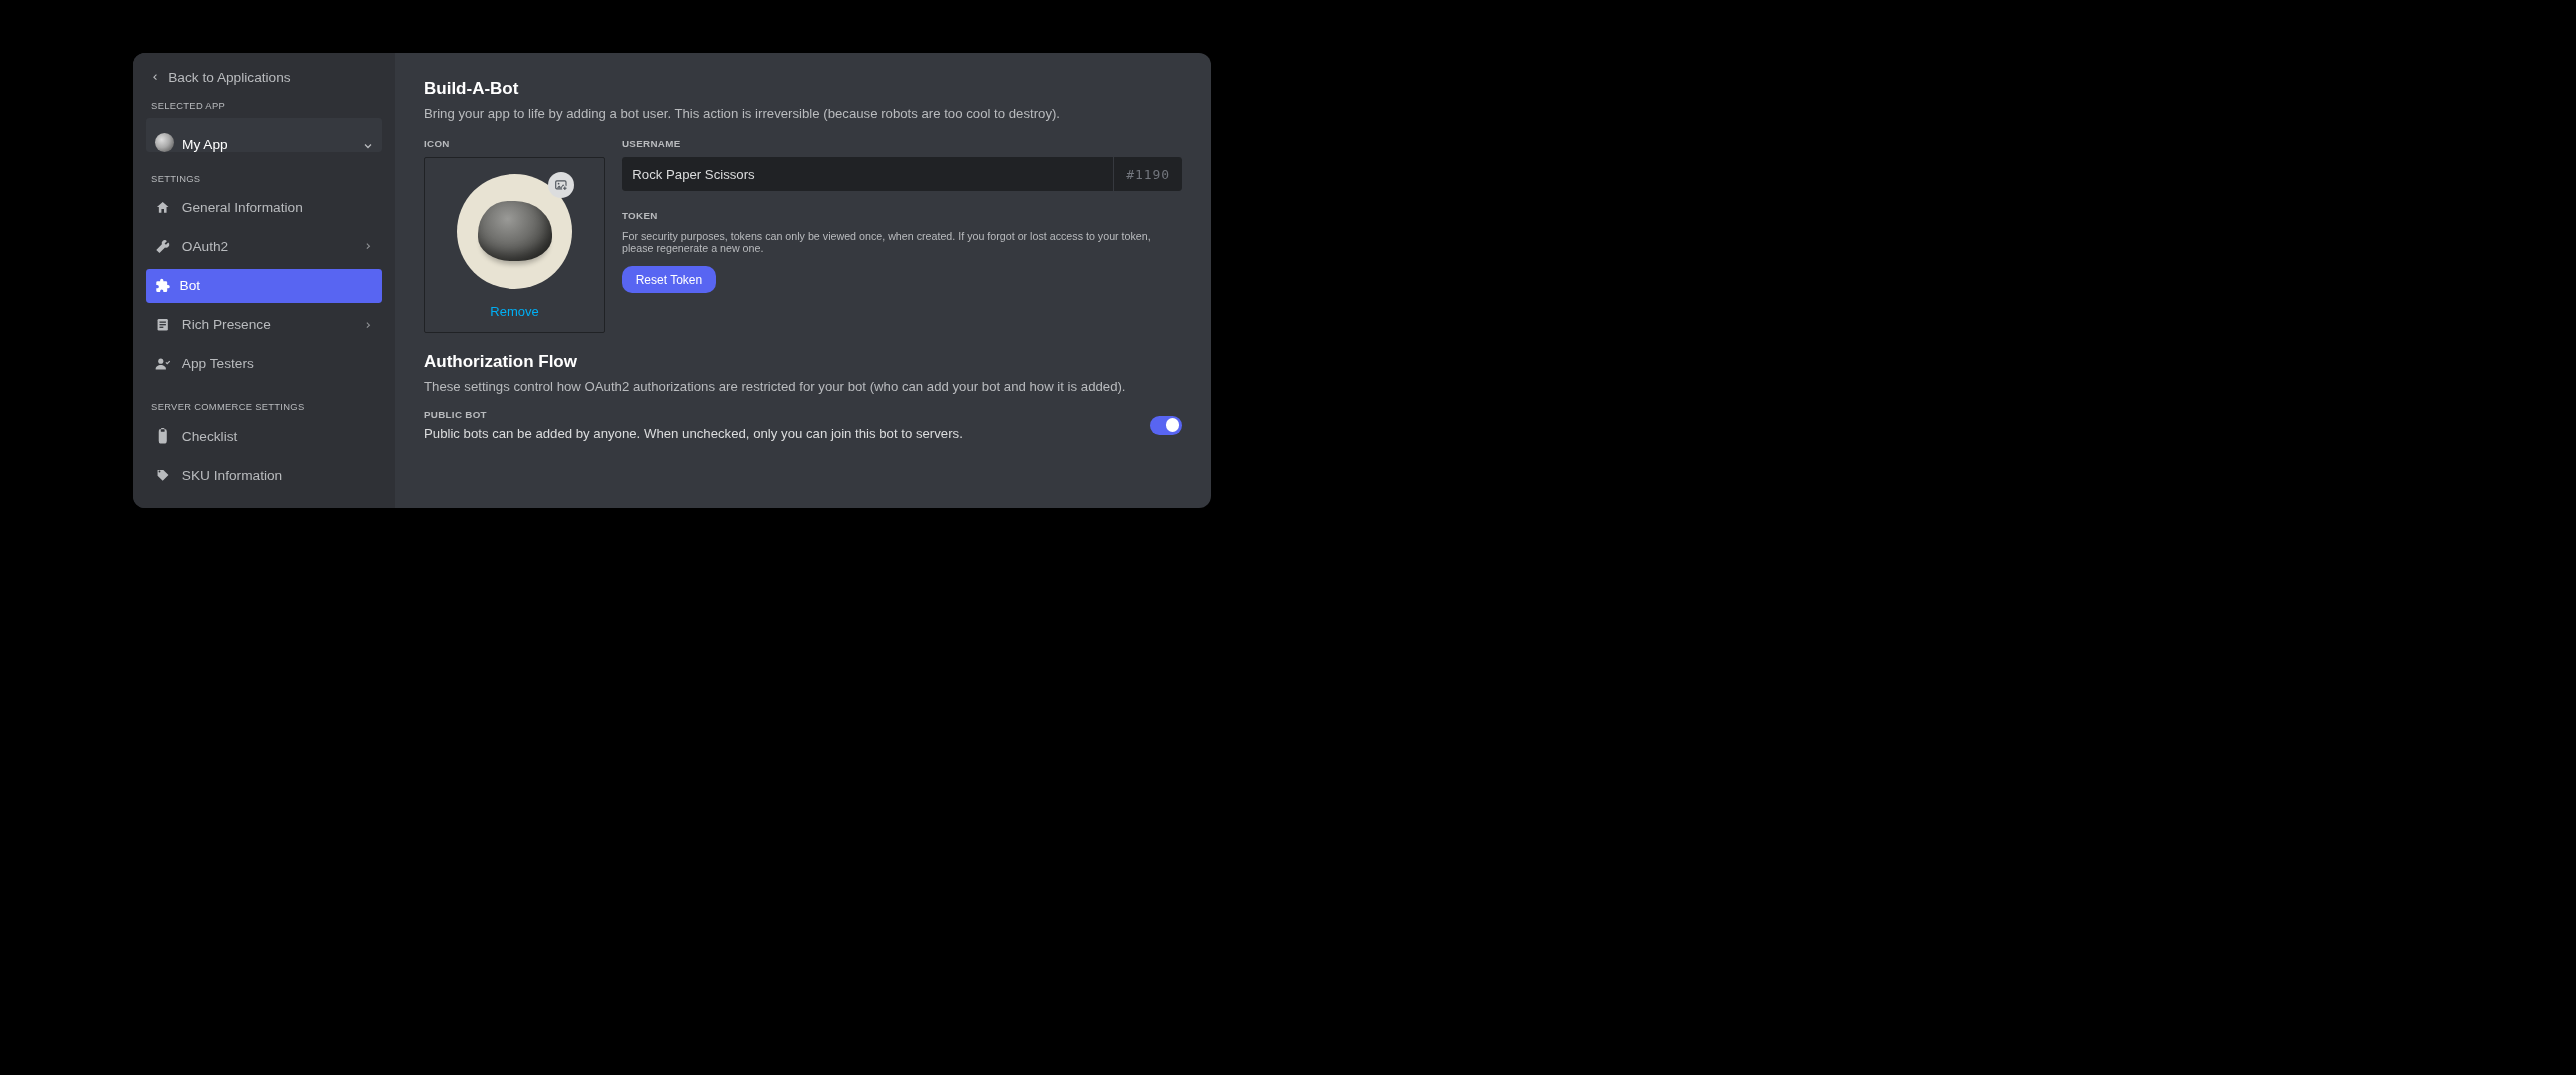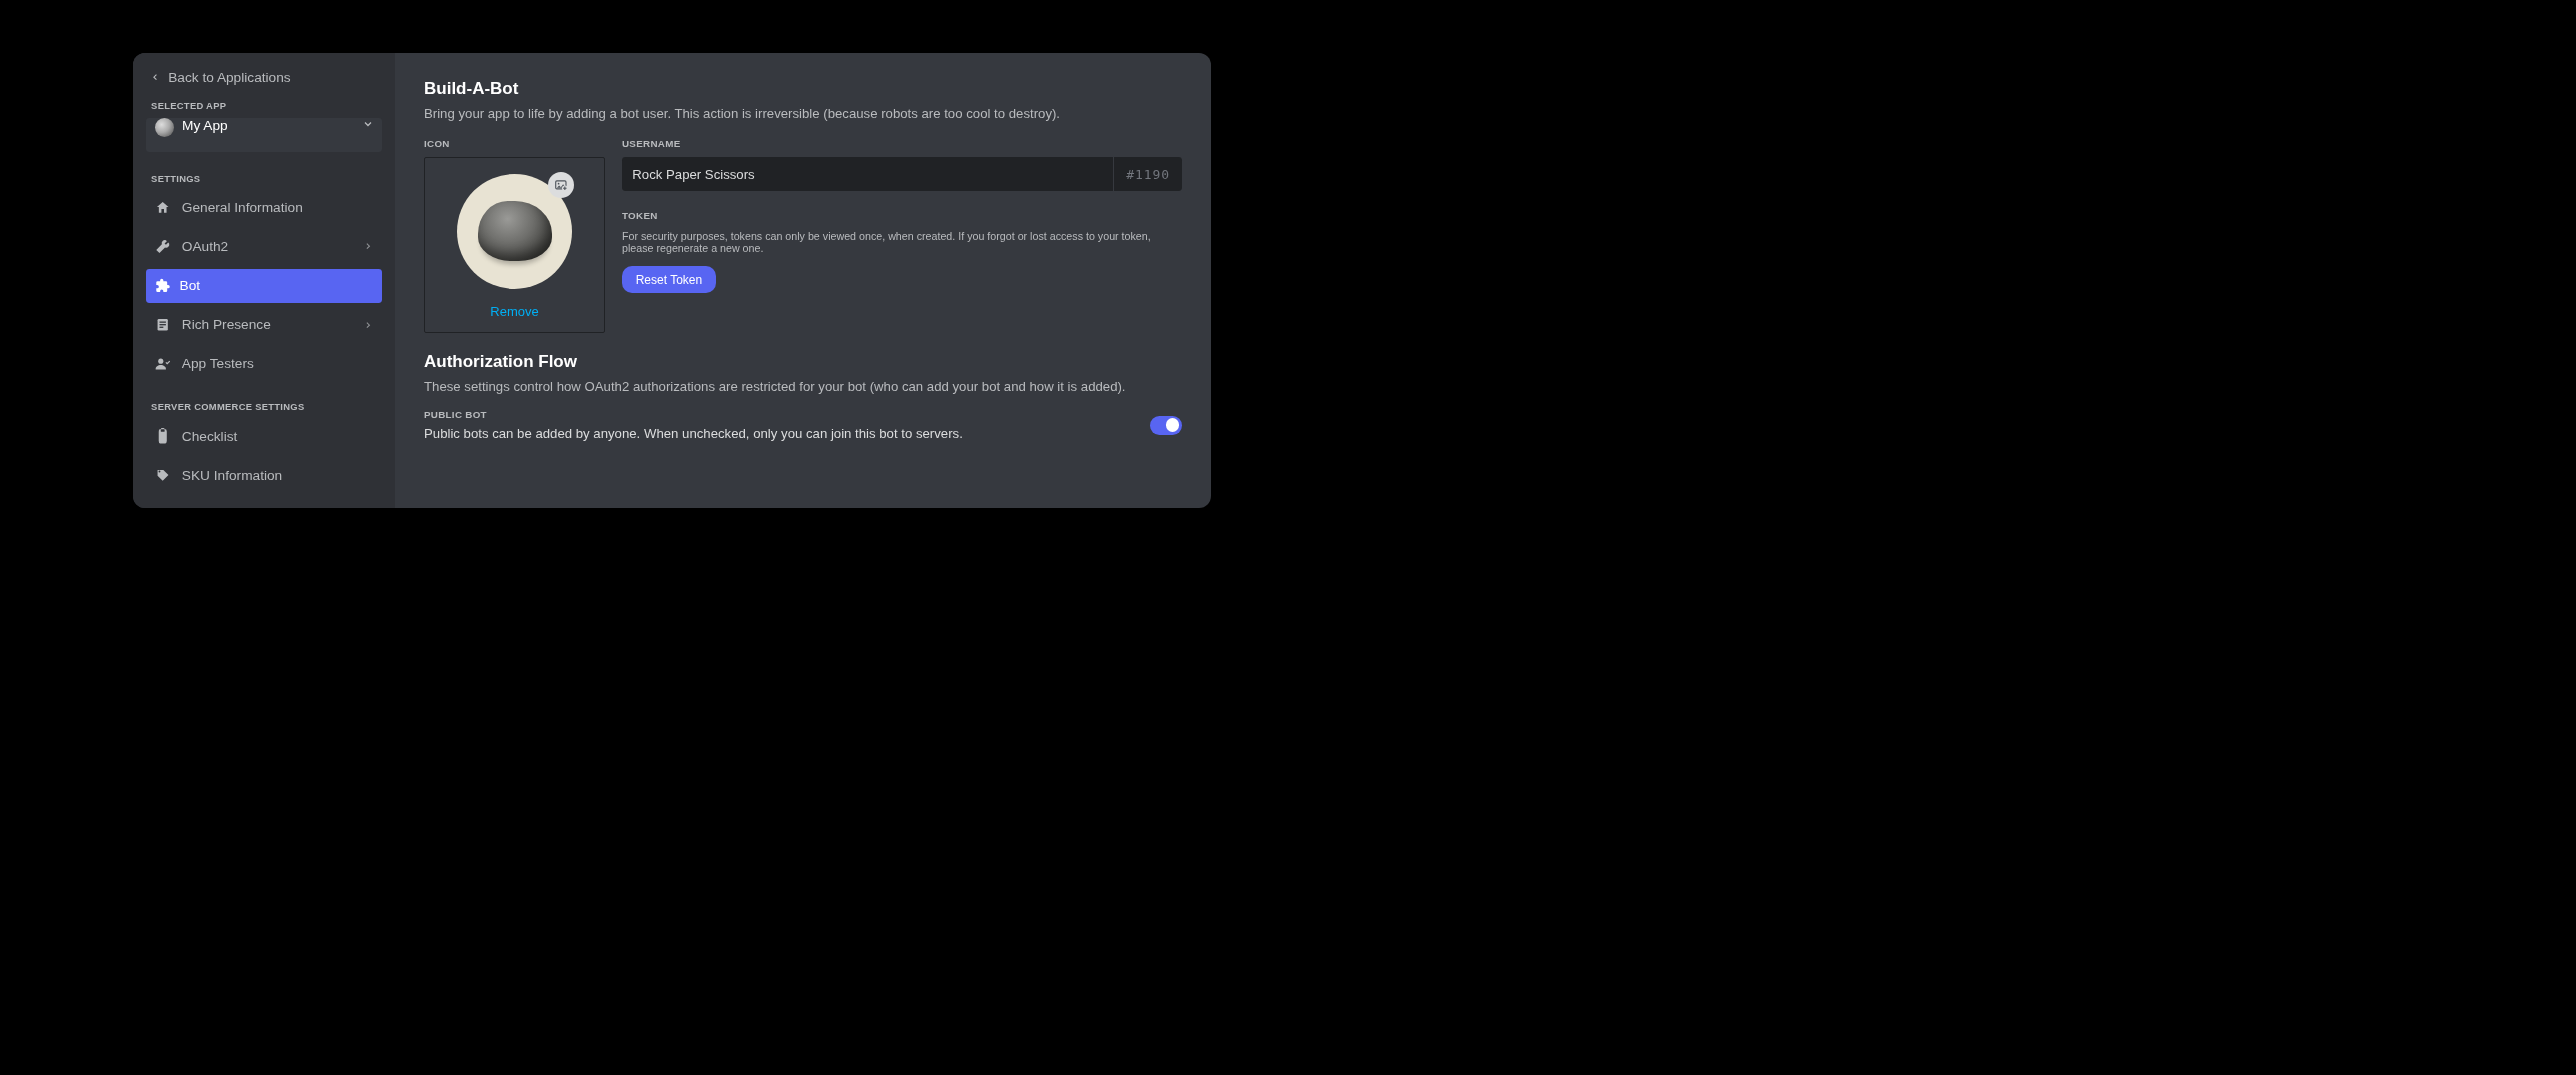--- a/index.html
+++ b/index.html
@@ -41,30 +41,30 @@
     margin-bottom: 15.4px;
     padding-left: 3.4px;
   }
   .back-arrow {
     width: 12px; height: 12px;
     display: inline-flex; align-items: center; justify-content: center;
   }
   .section-label {
     color: #b9bbbe;
     font-size: 9.4px;
-    font-weight: 700;
+    font-weight: 400;
     letter-spacing: 0.3px;
     margin: 0 0 6.8px 5.1px;
   }
   .app-selector {
     background: #36393f;
     border-radius: 3.4px;
     height: 34px;
     display: flex;
-    align-items: flex-start;
+    align-items: flex-end;
     padding: 0 8.5px;
     margin-bottom: 20.5px;
     cursor: pointer;
   }
   .app-selector .avatar {
     width: 19px; height: 19px; border-radius: 50%;
     background: radial-gradient(circle at 35% 35%, #ddd 0%, #aaa 45%, #444 100%);
     flex-shrink: 0;
   }
   .app-selector .name {

